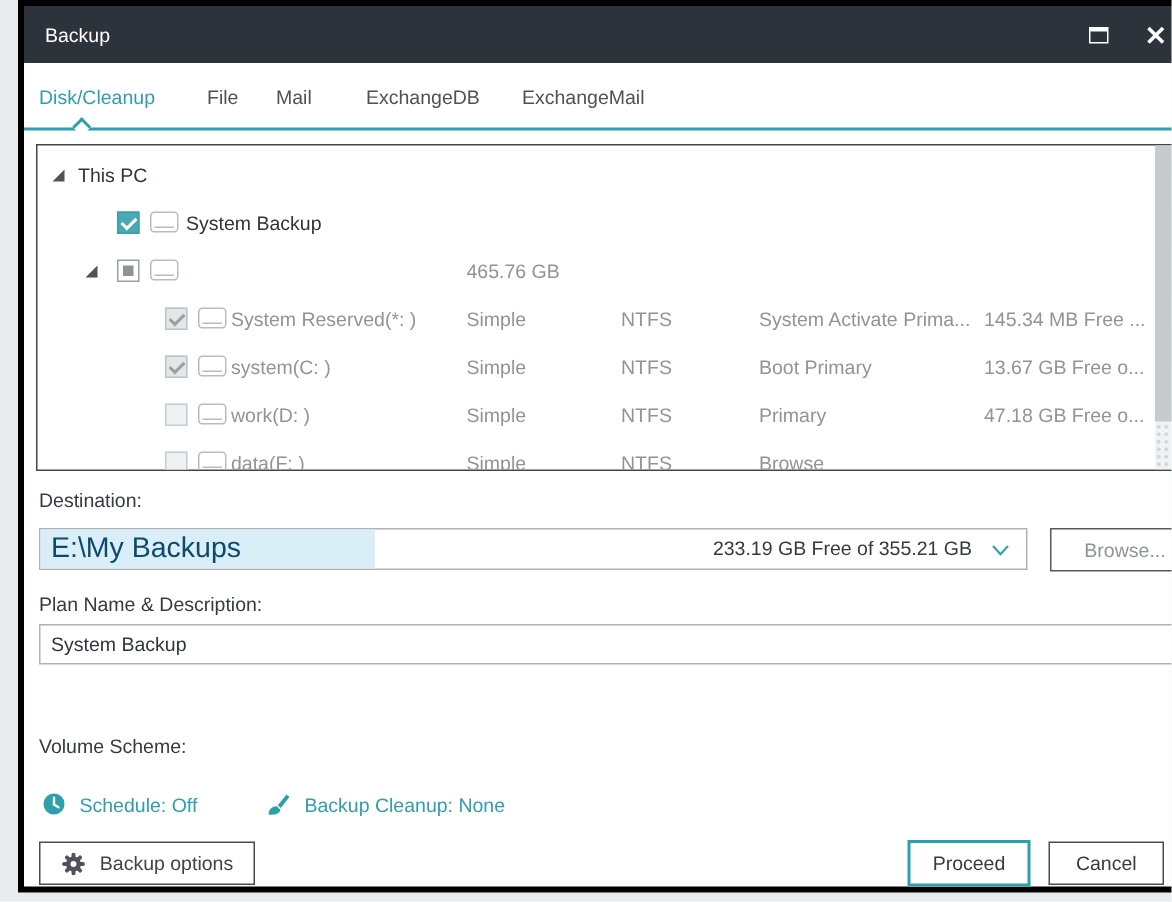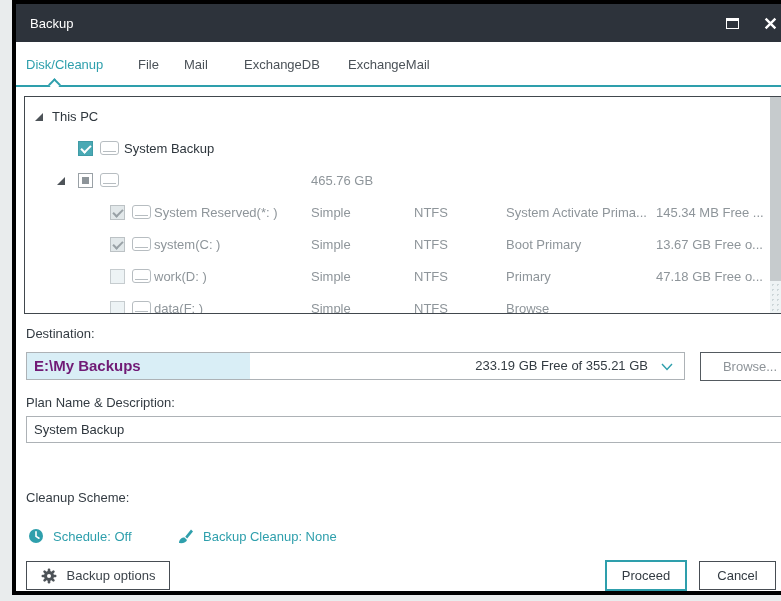--- a/index.html
+++ b/index.html
@@ -51,21 +51,21 @@
                background-image:radial-gradient(#ccd6d8 1px, transparent 1px); background-size:5px 5px; }
   .scroll-thumb { position:absolute; left:0; top:0; width:13px; height:184px; background:#c6cbcd; }
 
   
   .form-label { position:absolute; left:10px; font-size:13px; color:#333b42; }
 
   
   .dest-combo { position:absolute; left:10px; top:348px; width:659px; height:28px;
                 border:1px solid #adb2b6; background:#fff; cursor:pointer; }
   .dest-usage-fill { position:absolute; left:0; top:0; bottom:0; width:34%; background:#d9eef6; }
-  .dest-path { position:absolute; left:7px; top:0; line-height:26px; font-size:15px; color:#701a75;font-weight:bold; }
+  .dest-path { position:absolute; left:7px; top:0; line-height:26px; font-size:19px; color:#0c4a6e; }
   .dest-free { position:absolute; right:36px; top:0; line-height:26px; font-size:13px; color:#333b42; }
   .dest-chevron { position:absolute; right:11px; top:10px; }
 
   .btn { display:flex; align-items:center; justify-content:center; background:#fff; cursor:pointer; font-size:13px; }
   .browse-btn { position:absolute; left:684px; top:348px; width:100px; height:29px;
                 border:1px solid #545a60; color:#8e9499; }
 
   
   .text-input { position:absolute; left:10px; width:760px; height:27px; border:1px solid #adb2b6;
                 background:#fff; font-size:13px; line-height:25px; padding-left:7px; color:#2e363d; }
@@ -189,21 +189,21 @@
       <div class="dest-free">233.19 GB Free of 355.21 GB</div>
       <svg class="dest-chevron" width="12" height="8" viewBox="0 0 12 8">
         <polyline points="1,1 6,6.5 11,1" fill="none" stroke="#2e9fac" stroke-width="1.4"></polyline>
       </svg>
     </div>
     <div class="btn browse-btn">Browse...</div>
 
     <div class="form-label" style="top:391px">Plan Name &amp; Description:</div>
     <div class="text-input" style="top:412px">System Backup</div>
 
-    <div class="form-label" style="top:486px">Cleanup Scheme:</div>
+    <div class="form-label" style="top:486px">Volume Scheme:</div>
     <div class="scheme-row">
       <div class="scheme-link" style="left:162px">
         <svg width="16" height="16" viewBox="0 0 16 16">
           <path d="M7.2 8.8 L13 1.6 L15 3.4 L9.2 10.6 Z" fill="#2e9fac"></path>
           <path d="M1 15 C1 11.5 3.5 9.5 6.5 9.5 L9 12 C8.5 14.5 5 15.5 1 15 Z" fill="#2e9fac"></path>
         </svg>
         <span>Backup Cleanup: None</span>
       </div>
       <div class="scheme-link" style="left:12px">
         <svg width="16" height="16" viewBox="0 0 16 16">

